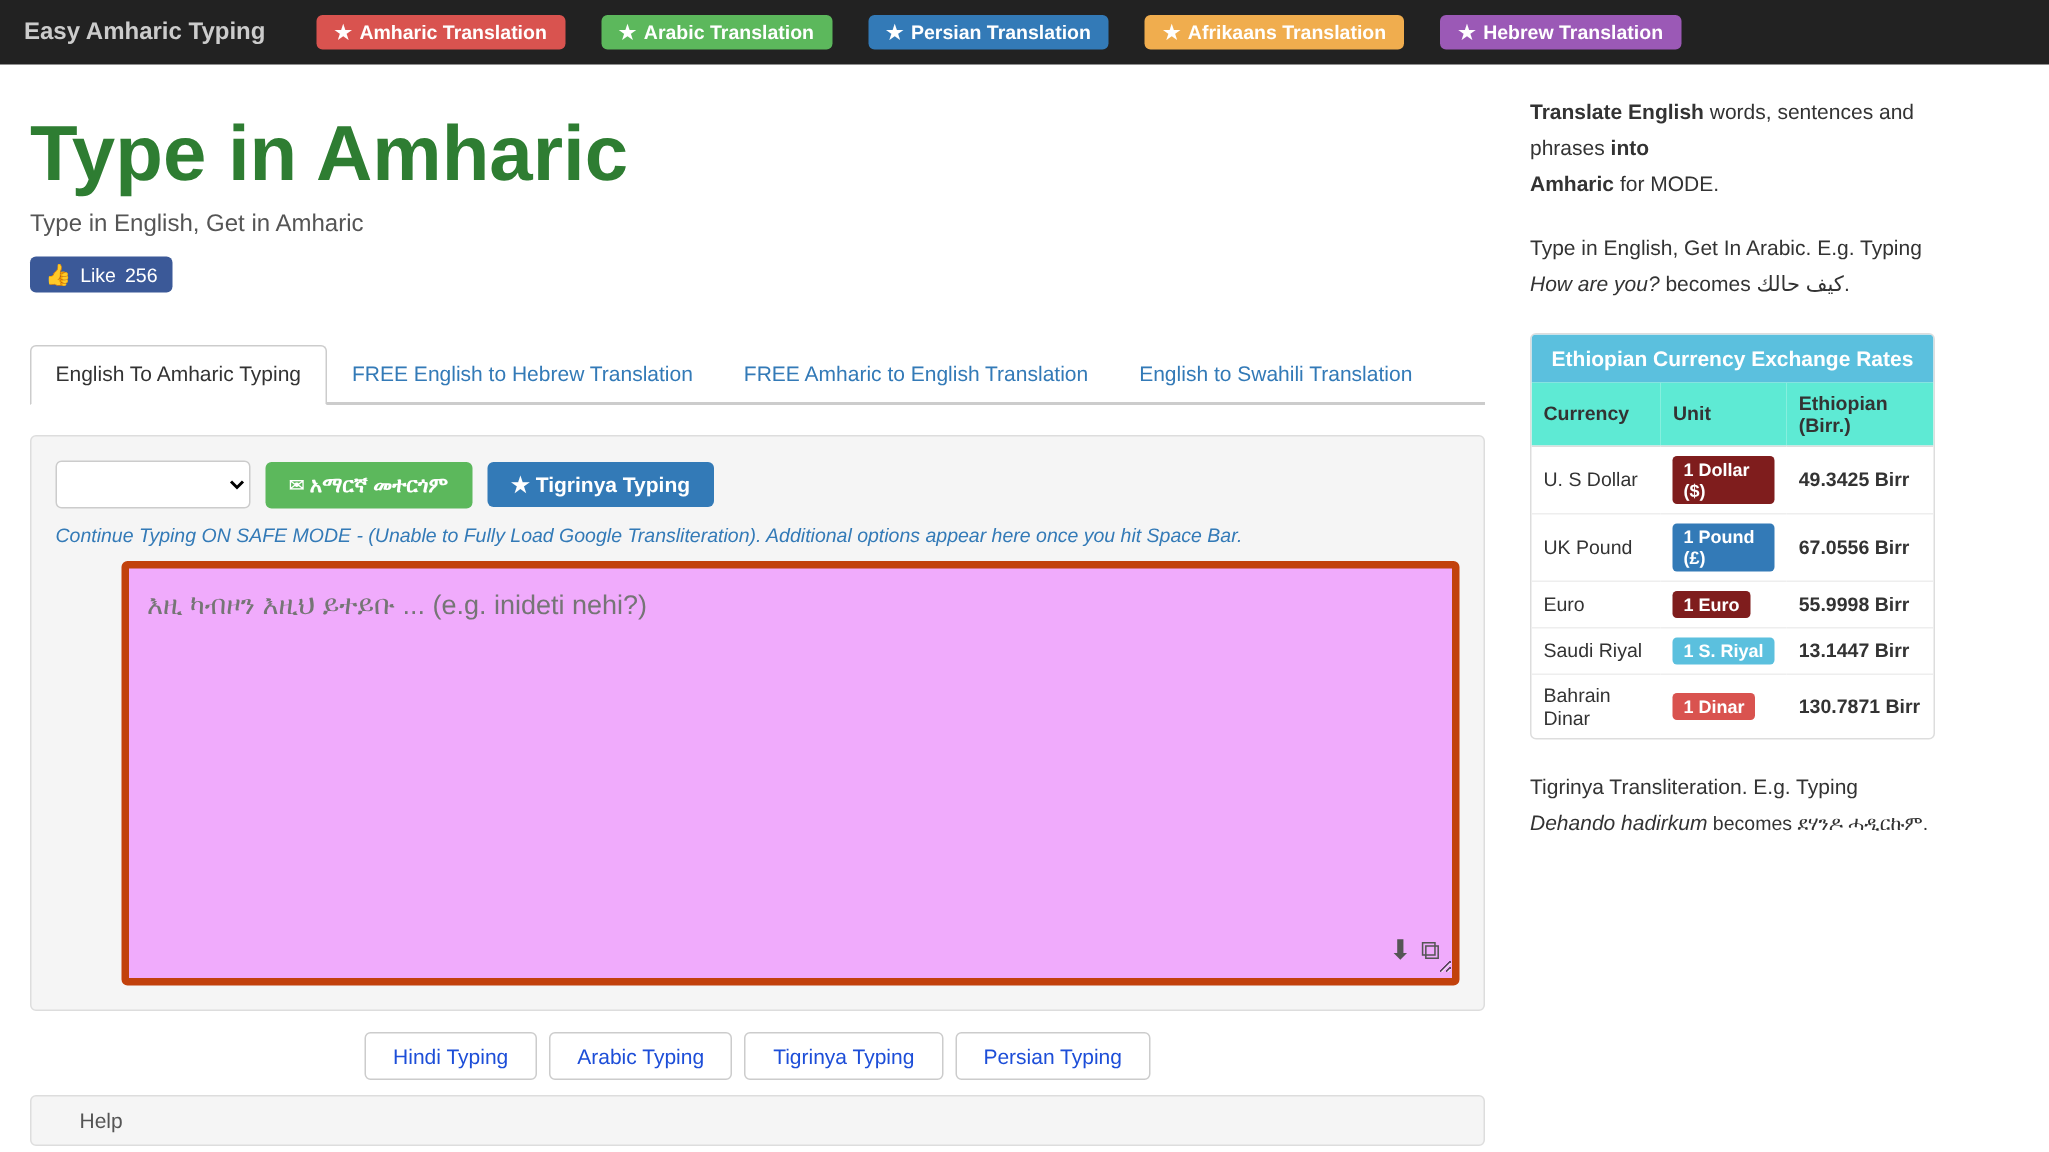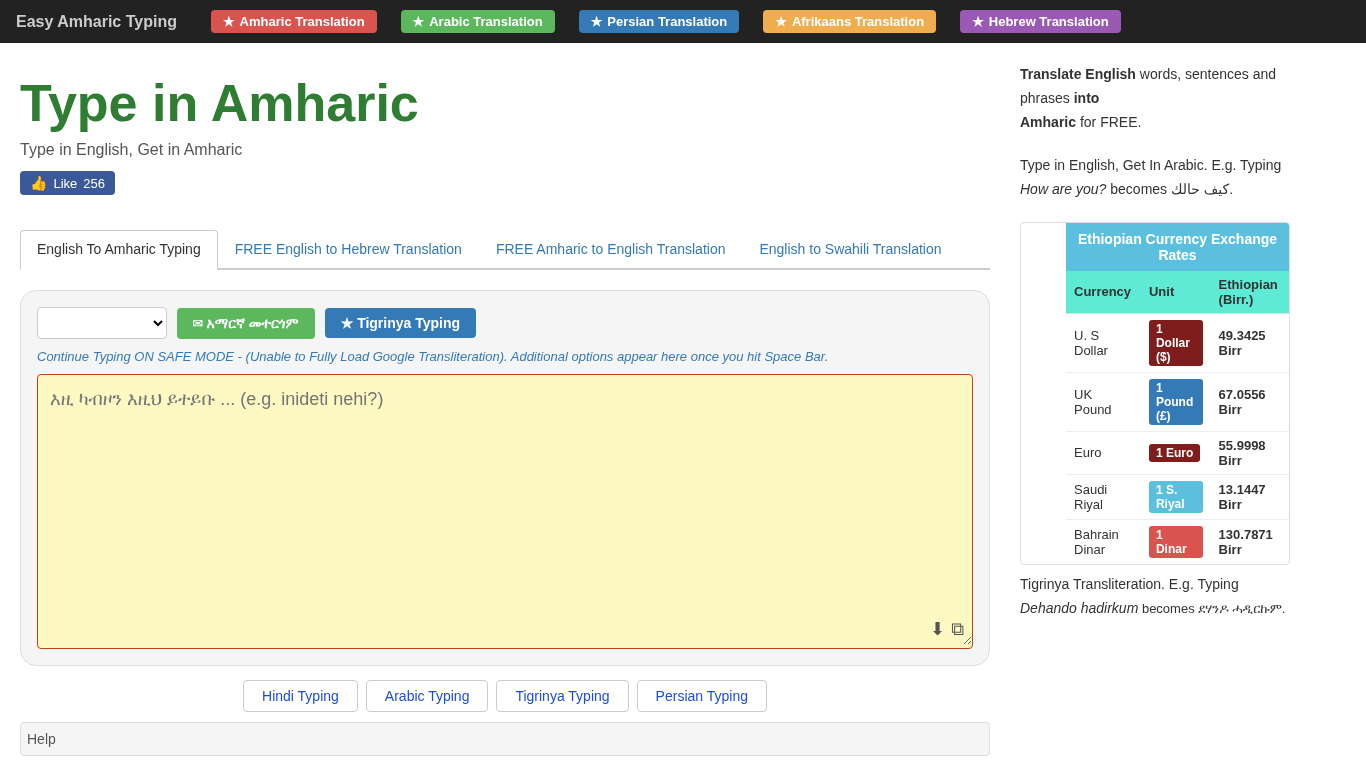--- a/index.html
+++ b/index.html
@@ -98,21 +98,21 @@
       border: 1px solid #ccc;
       border-bottom: 1px solid #fff;
       margin-bottom: -2px;
       border-radius: 4px 4px 0 0;
     }
 
     
     #typing-tool {
       background: #f5f5f5;
       border: 1px solid #ddd;
-      border-radius: 16px;
+      border-radius: 4px;
       padding: 16px;
       margin-top: 20px;
     }
     #tool-bar {
       display: flex;
       align-items: center;
       gap: 10px;
       margin-bottom: 10px;
     }
     #lang-select {
@@ -137,23 +137,24 @@
 
     #safe-mode-notice {
       color: #337ab7;
       font-size: 13px;
       margin-bottom: 10px;
       font-style: italic;
     }
 
     #typing-area {
       position: relative;
-      background: #fef9c3;
-      border: 1px solid #c2410c;
-      border-radius: 4px;
+      background: #f0abfc;
+      border: 5px solid #c2410c;
+      border-radius: 4px;
+      margin-left: 44px;
     }
     #typing-textarea {
       width: 100%;
       min-height: 270px;
       border: none;
       outline: none;
       resize: vertical;
       font-size: 18px;
       padding: 12px;
       color: #555;
@@ -190,21 +191,21 @@
       font-size: 14px;
       color: #1d4ed8;
       cursor: pointer;
     }
 
     
     #help-bar {
       background: #f5f5f5;
       border: 1px solid #ddd;
       border-radius: 4px;
-      padding: 8px 6px;
+      padding: 8px 32px;
       margin-top: 10px;
       font-size: 14px;
       color: #555;
     }
 
     
     #sidebar {
       width: 300px;
       min-width: 280px;
       padding: 20px 20px 20px 10px;
@@ -217,22 +218,21 @@
     }
     .sidebar-section .bold { font-weight: bold; }
     .sidebar-section .italic { font-style: italic; }
     .sidebar-section .amharic { font-size: 13px; }
 
     
     #currency-box {
       border: 1px solid #ddd;
       border-radius: 4px;
       overflow: hidden;
-      margin-bottom: 8px;
-      padding-left: 45px;
+      margin-bottom: 20px;
     }
     #currency-header {
       background: #5bc0de;
       color: #fff;
       text-align: center;
       padding: 8px;
       font-weight: bold;
       font-size: 14px;
     }
     #currency-table {
@@ -344,21 +344,21 @@
     <div id="help-bar">
       <span>Help</span>
     </div>
 
   </div>
 
   <div id="sidebar">
 
     <div class="sidebar-section">
       <span class="bold">Translate English</span><span> words, sentences and phrases </span><span class="bold">into</span><br>
-      <span class="bold">Amharic</span><span> for FREE.</span>
+      <span class="bold">Amharic</span><span> for MODE.</span>
     </div>
 
     <div class="sidebar-section">
       <span>Type in English, Get In Arabic. E.g. Typing </span><span class="italic">How are you?</span><span> becomes كيف حالك.</span>
     </div>
 
     <div id="currency-box">
       <div id="currency-header">Ethiopian Currency Exchange Rates</div>
       <table id="currency-table">
         <thead>

